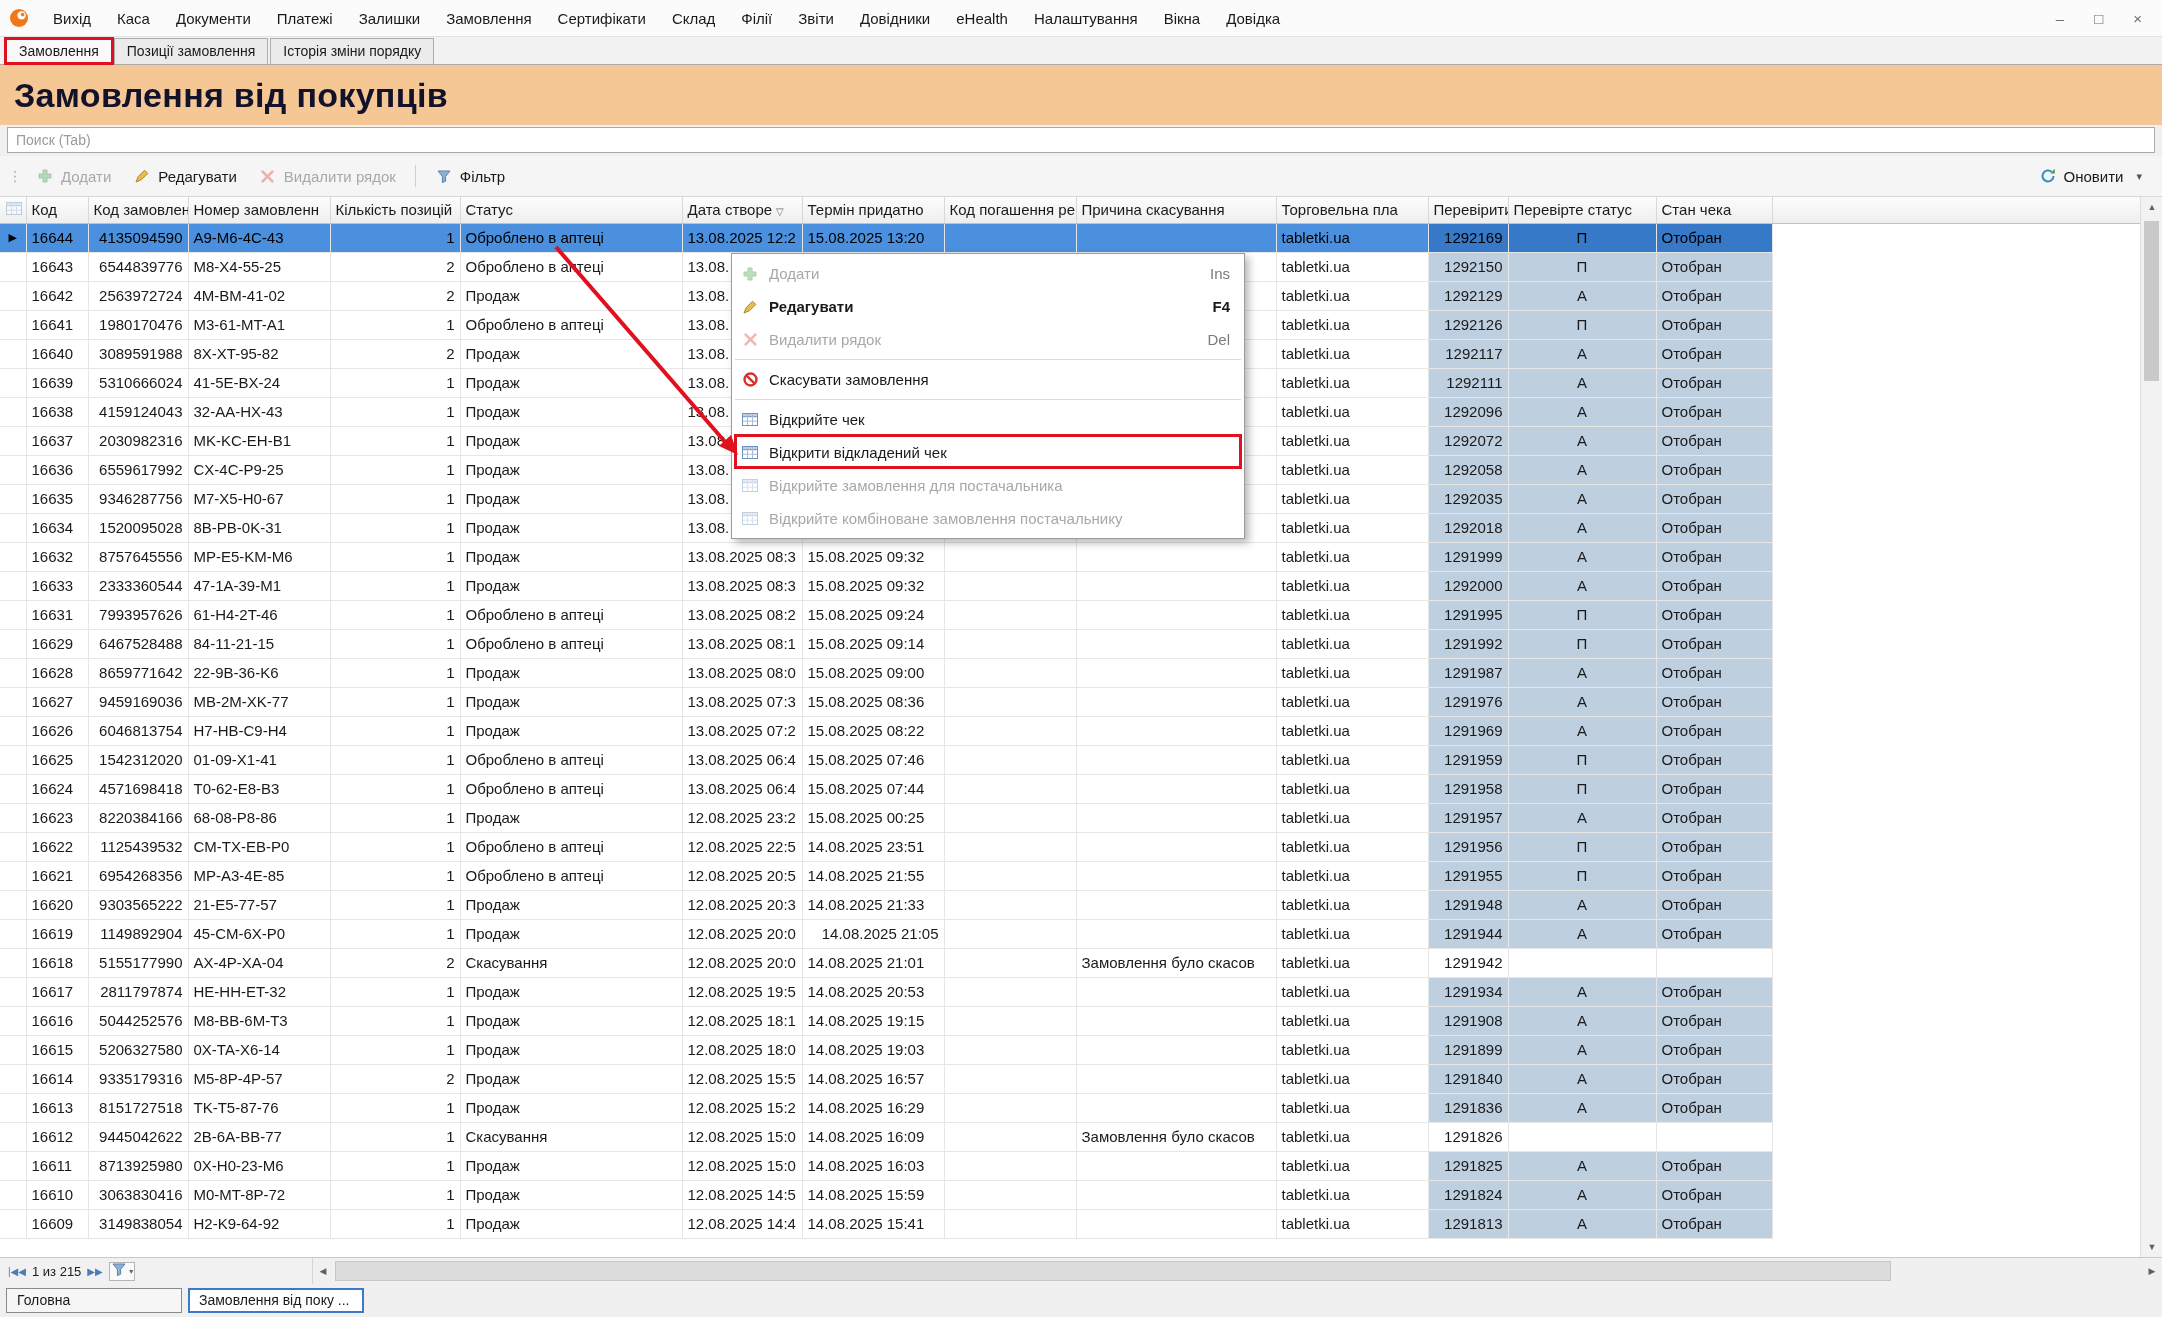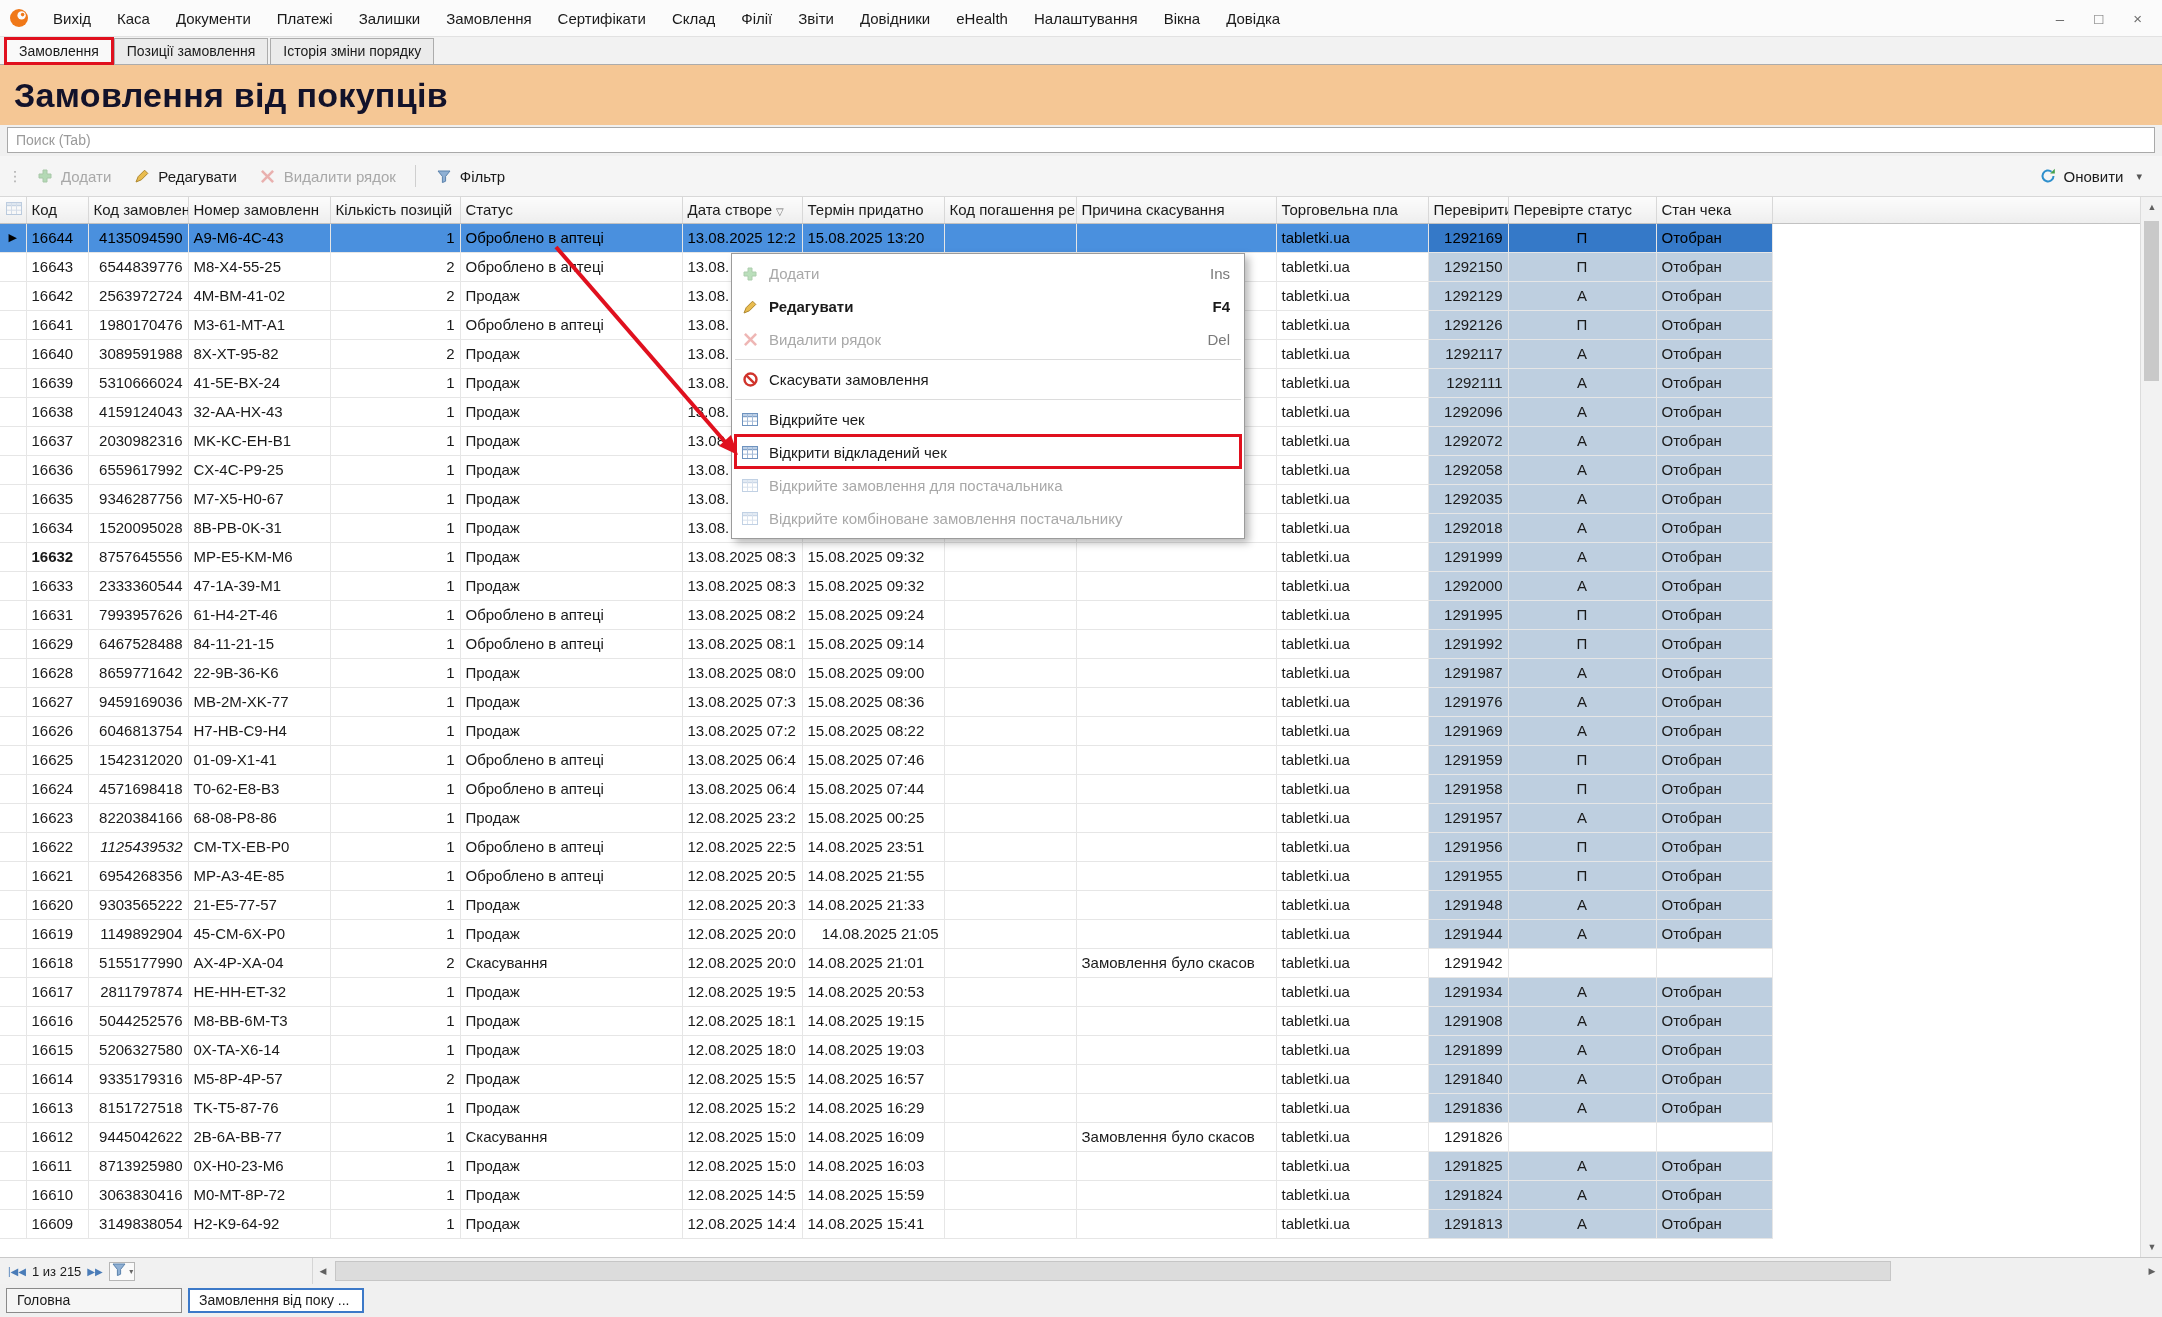--- a/index.html
+++ b/index.html
@@ -444,21 +444,21 @@
           <td style="text-align: left;"></td>
           <td style="text-align: left;"></td>
           <td style="text-align: left;">tabletki.ua</td>
           <td class="blue" style="text-align: right;">1292018</td>
           <td class="blue" style="text-align: center;">А</td>
           <td class="blue" style="text-align: left;">Отобран</td>
           <td class="filler" style="text-align: left;"></td>
         </tr>
         <tr>
           <td style="text-align: center;"></td>
-          <td style="text-align: left; font-weight: bold;">16632</td>
+          <td style="text-align: left;">16632</td>
           <td style="text-align: right;">8757645556</td>
           <td style="text-align: left;">MP-E5-KM-M6</td>
           <td style="text-align: right;">1</td>
           <td style="text-align: left;">Продаж</td>
           <td style="text-align: left;">13.08.2025 08:3</td>
           <td style="text-align: left;">15.08.2025 09:32</td>
           <td style="text-align: left;"></td>
           <td style="text-align: left;"></td>
           <td style="text-align: left;">tabletki.ua</td>
           <td class="blue" style="text-align: right;">1291999</td>
@@ -615,21 +615,21 @@
           <td style="text-align: left;"></td>
           <td style="text-align: left;">tabletki.ua</td>
           <td class="blue" style="text-align: right;">1291957</td>
           <td class="blue" style="text-align: center;">А</td>
           <td class="blue" style="text-align: left;">Отобран</td>
           <td class="filler" style="text-align: left;"></td>
         </tr>
         <tr>
           <td style="text-align: center;"></td>
           <td style="text-align: left;">16622</td>
-          <td style="text-align: right; font-style: italic;">1125439532</td>
+          <td style="text-align: right;">1125439532</td>
           <td style="text-align: left;">CM-TX-EB-P0</td>
           <td style="text-align: right;">1</td>
           <td style="text-align: left;">Оброблено в аптеці</td>
           <td style="text-align: left;">12.08.2025 22:5</td>
           <td style="text-align: left;">14.08.2025 23:51</td>
           <td style="text-align: left;"></td>
           <td style="text-align: left;"></td>
           <td style="text-align: left;">tabletki.ua</td>
           <td class="blue" style="text-align: right;">1291956</td>
           <td class="blue" style="text-align: center;">П</td>

